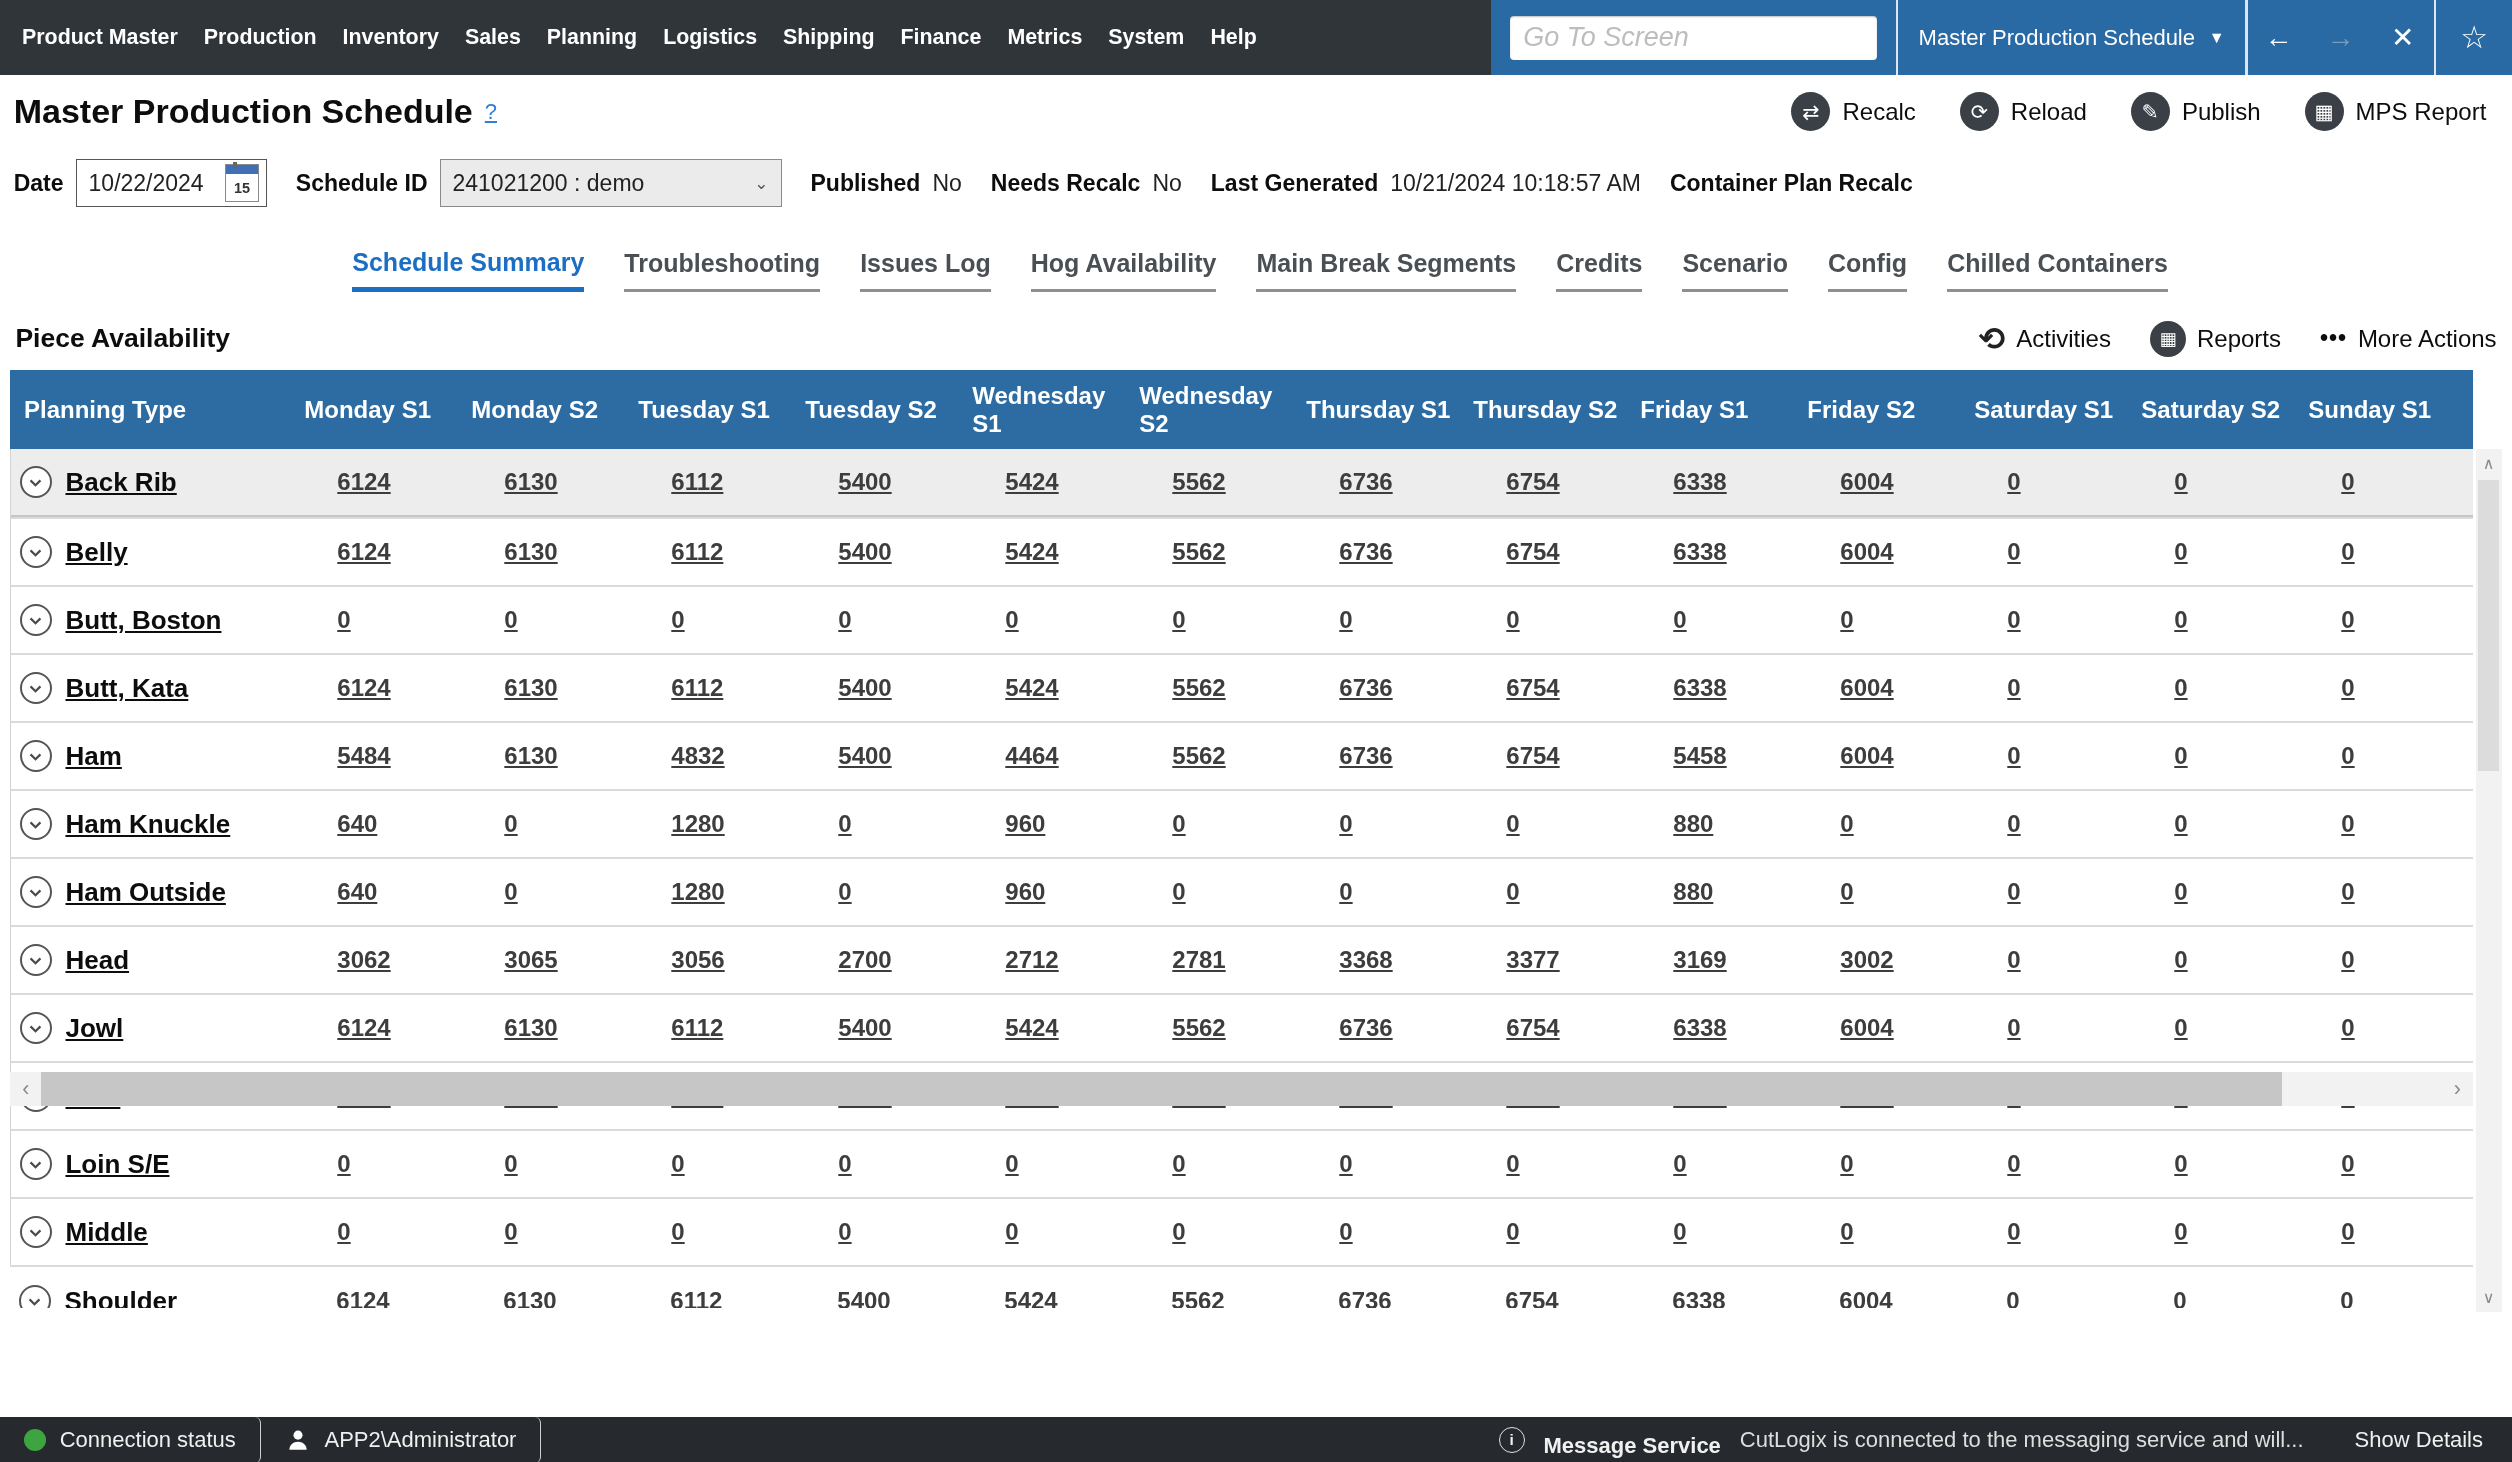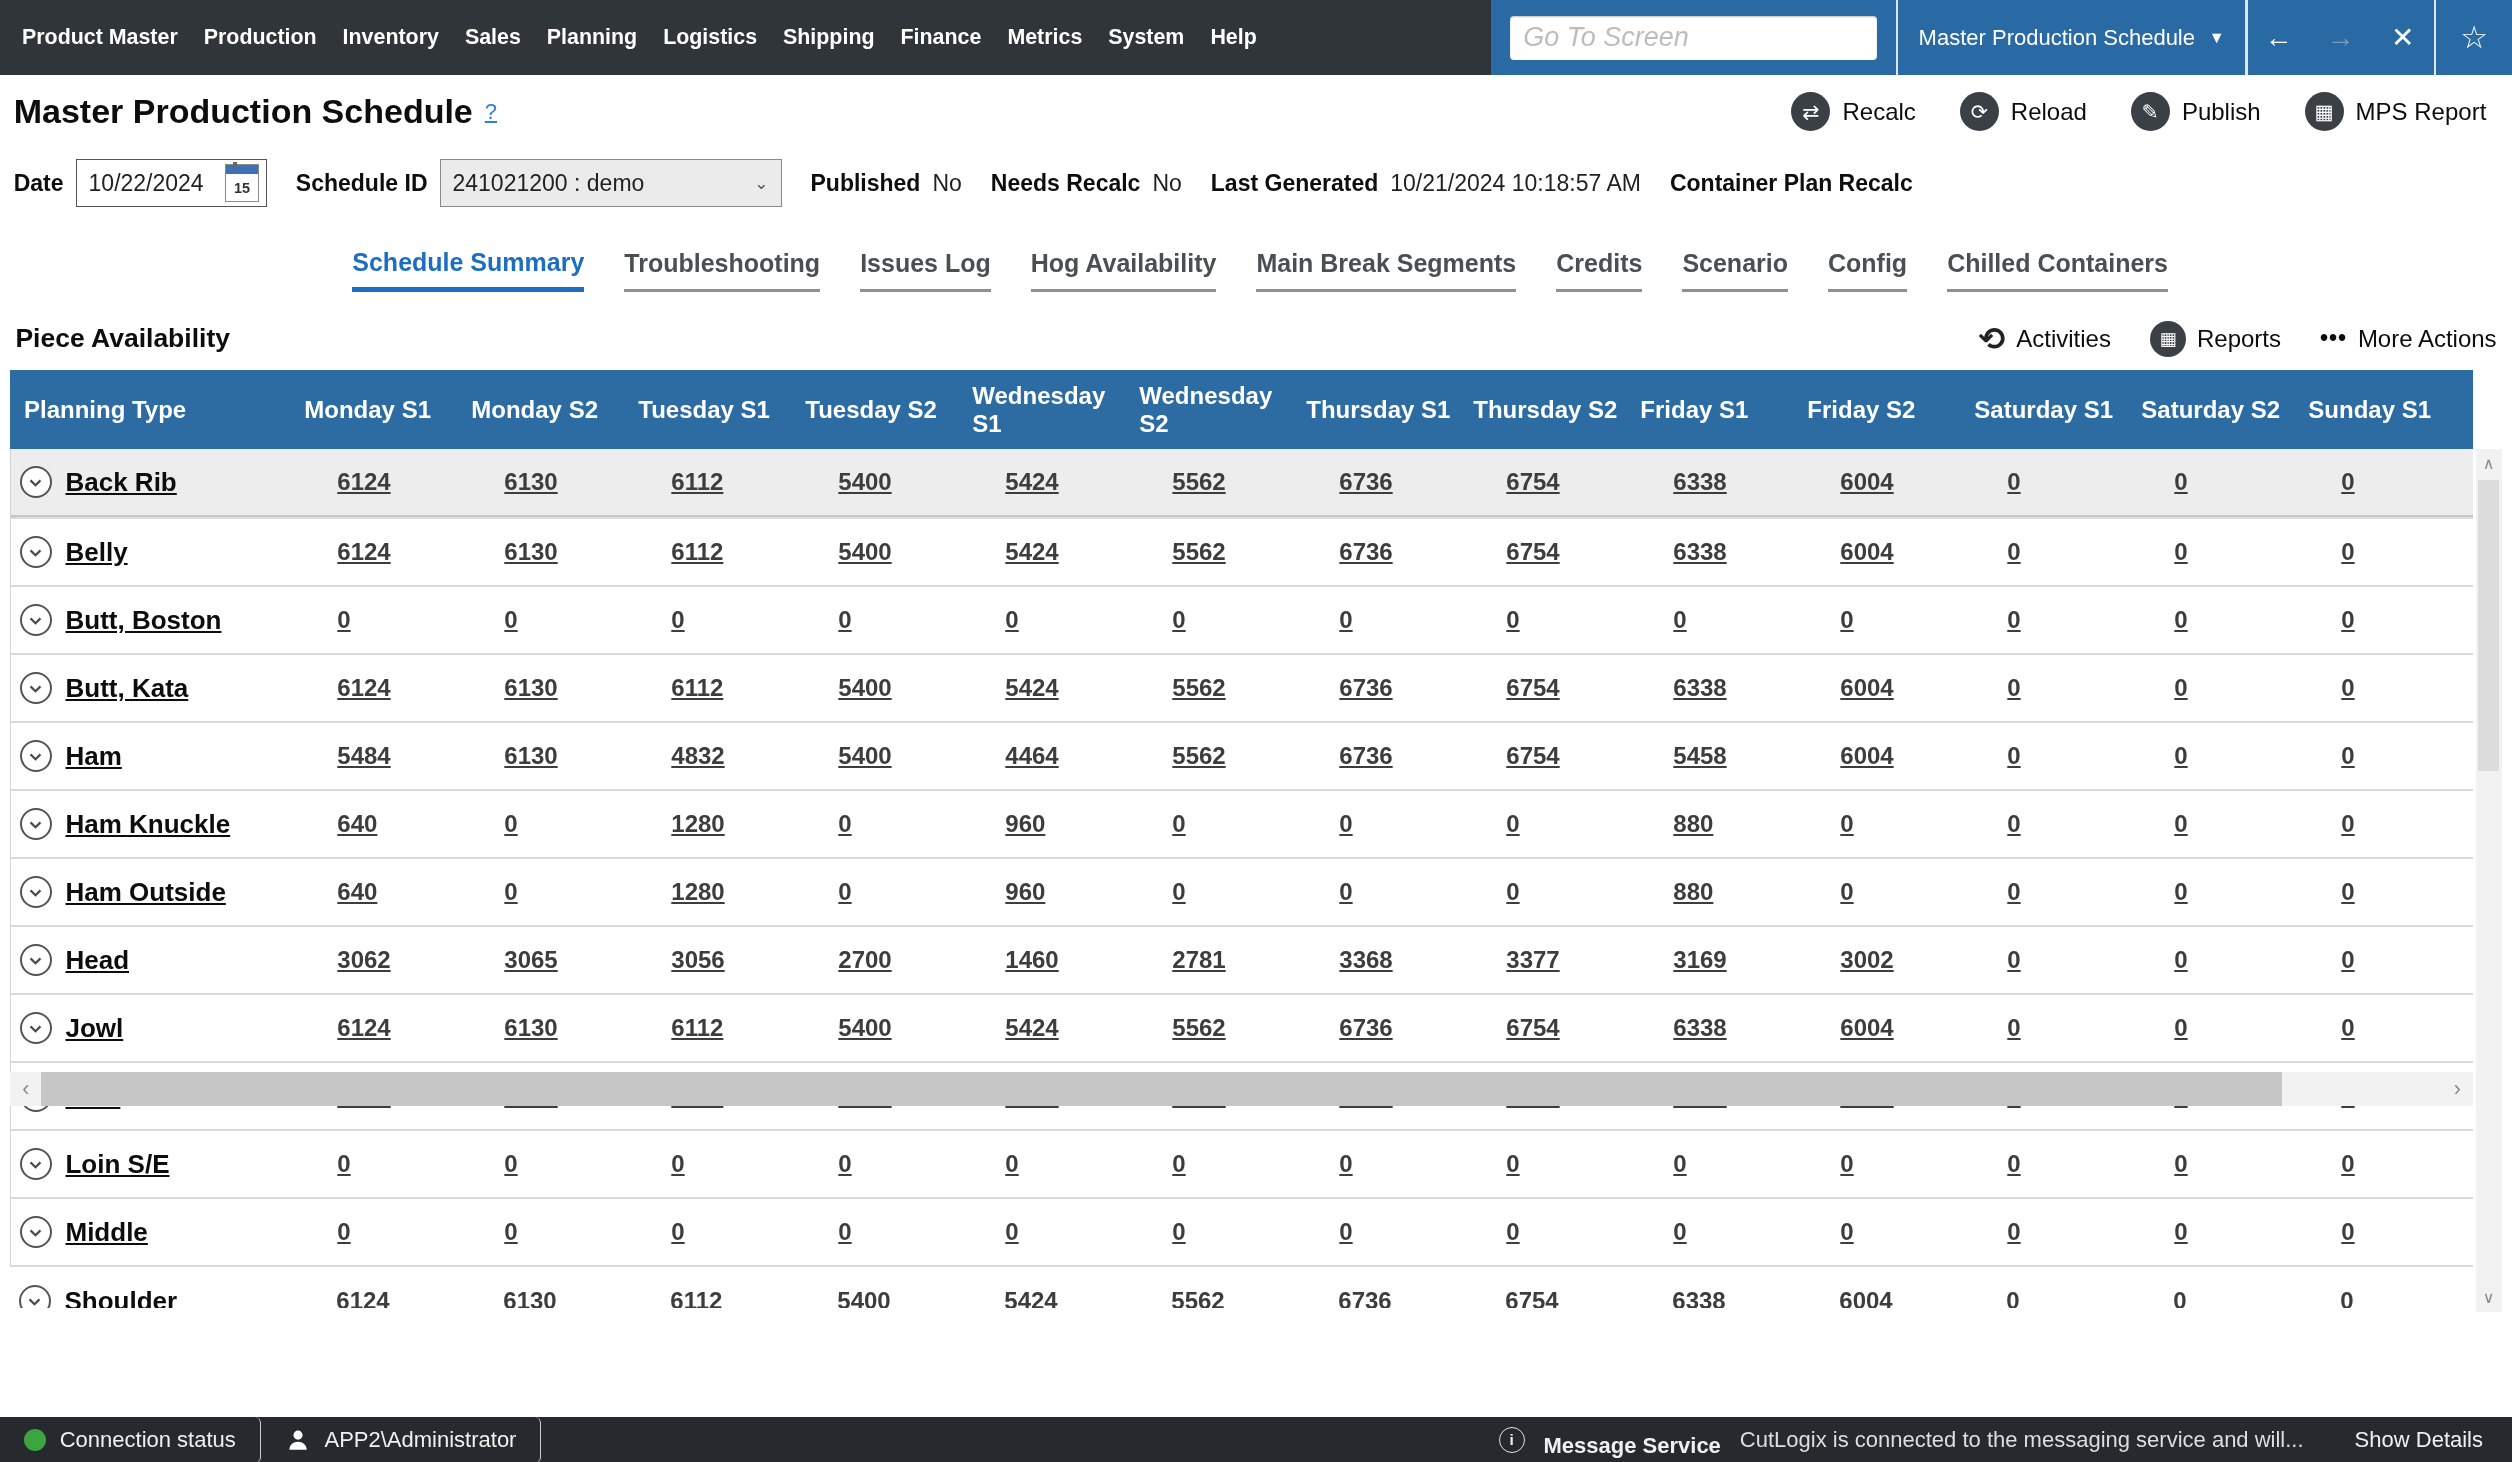--- a/index.html
+++ b/index.html
@@ -460,21 +460,21 @@
                 <svg viewBox="0 0 24 24" width="17" height="17">
                   <polyline points="5,9 12,16 19,9" fill="none" stroke="#4a4a4a" stroke-width="3"></polyline>
                 </svg>
               </span>
       <a class="row-name">Head</a>
     </div>
     <a class="cell num">3062</a>
             <a class="cell num">3065</a>
             <a class="cell num">3056</a>
             <a class="cell num">2700</a>
-            <a class="cell num">1460</a>
+            <a class="cell num">2712</a>
             <a class="cell num">2781</a>
             <a class="cell num">3368</a>
             <a class="cell num">3377</a>
             <a class="cell num">3169</a>
             <a class="cell num">3002</a>
             <a class="cell num">0</a>
             <a class="cell num">0</a>
             <a class="cell num">0</a>
   </div>
           <div class="trow">

